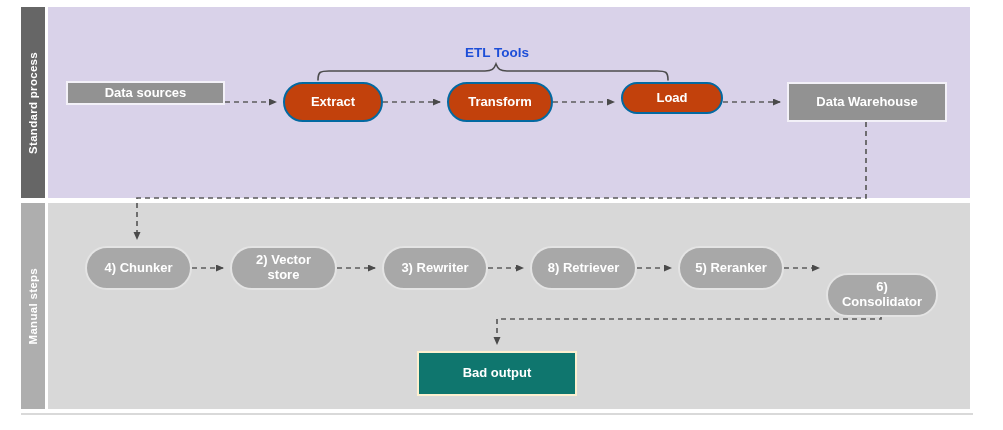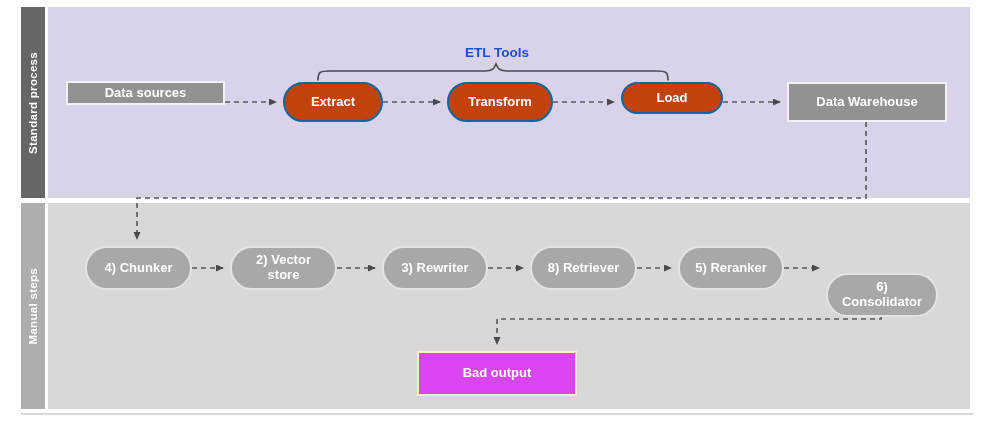--- a/index.html
+++ b/index.html
@@ -19,21 +19,21 @@
   .body-manual{top:203px;height:206px;background:#d8d8d8;}
   .bottom-divider{position:absolute;left:21px;top:413px;width:952px;height:2px;background:#d9d9d9;}
 
   
   .node{position:absolute;display:flex;align-items:center;justify-content:center;
         text-align:center;color:#ffffff;font-weight:bold;font-size:13px;line-height:1.15;
         box-sizing:border-box;}
   .rect-gray{background:#929292;border:2px solid #f3f1f8;}
   .pill-purple{background:#c2410c;border:2px solid #0369a1;border-radius:21px;}
   .pill-gray{background:#a8a8a8;border:2px solid #e4e4e4;border-radius:23px;padding:0 10px;}
-  .rect-yellow{background:#d946ef;border:2px solid #fdf0d0;}
+  .rect-yellow{background:#0f766e;border:2px solid #fdf0d0;}
 
   #n-data-sources{left:66px;top:81px;width:159px;height:24px;}
   #n-extract{left:283px;top:82px;width:100px;height:40px;}
   #n-transform{left:447px;top:82px;width:106px;height:40px;}
   #n-load{left:621px;top:82px;width:102px;height:32px;}
   #n-warehouse{left:787px;top:82px;width:160px;height:40px;}
 
   #n-chunker{left:85px;top:246px;width:107px;height:44px;}
   #n-vector{left:230px;top:246px;width:107px;height:44px;text-align:center;}
   #n-rewriter{left:382px;top:246px;width:106px;height:44px;}

